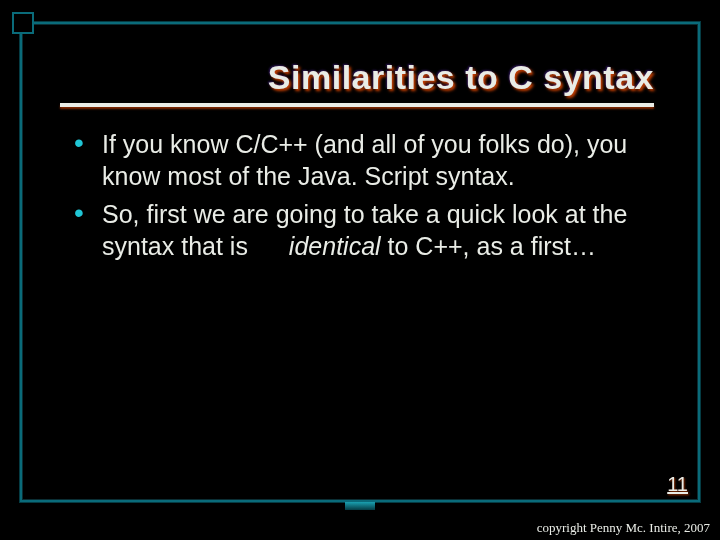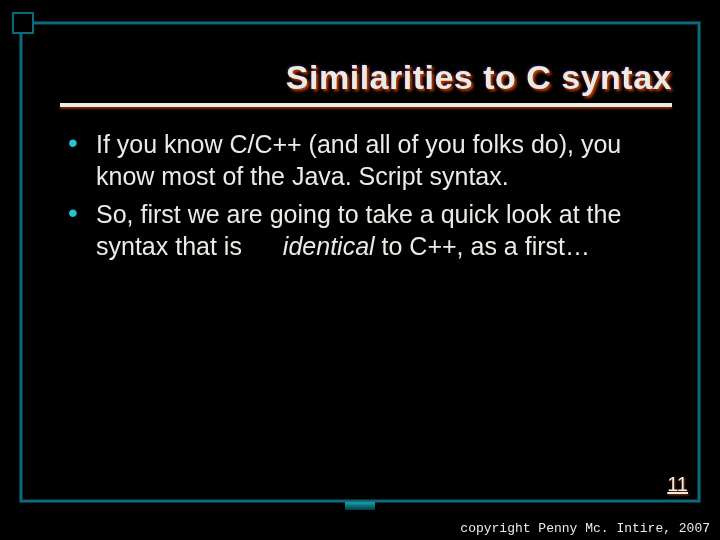--- a/index.html
+++ b/index.html
@@ -33,21 +33,21 @@
     left: 12px;
     width: 22px;
     height: 22px;
     border: 2px solid #0a6b7a;
     background: #000;
   }
   .title-wrap {
     position: absolute;
     top: 58px;
     left: 60px;
-    right: 48px;
+    right: 66px;
     text-align: right;
   }
   .title {
     display: inline-block;
     color: #e9ece6;
     font-weight: 700;
     font-size: 34px;
     letter-spacing: 0.5px;
     text-shadow: 2px 2px 3px rgba(255,80,0,0.8), -1px -1px 2px rgba(60,30,120,0.7);
     padding-bottom: 4px;
@@ -55,21 +55,21 @@
   .title-underline {
     margin-top: 2px;
     height: 4px;
     background: #e9ece6;
     width: 100%;
     box-shadow: 0 2px 2px rgba(255,80,0,0.5);
   }
   .body {
     position: absolute;
     top: 128px;
-    left: 68px;
+    left: 74px;
     right: 62px;
     color: #e9ece6;
   }
   ul.bullets {
     list-style: none;
   }
   ul.bullets > li {
     position: relative;
     padding-left: 28px;
     font-size: 25px;
@@ -96,21 +96,21 @@
     text-decoration: underline;
     text-shadow: 1px 1px 2px rgba(255,80,0,0.6);
     margin-top: 36px;
   }
   .copyright {
     position: absolute;
     right: 10px;
     bottom: 4px;
     color: #e9ece6;
     font-size: 13px;
-    font-family: Liberation Mono, monospace;
+    font-family: Liberation Serif, serif;
   }
   
   .bottom-accent {
     position: absolute;
     bottom: 30px;
     left: 50%;
     transform: translateX(-50%);
     width: 30px;
     height: 8px;
     background: linear-gradient(to bottom, #1aa0b0, #053c44);

